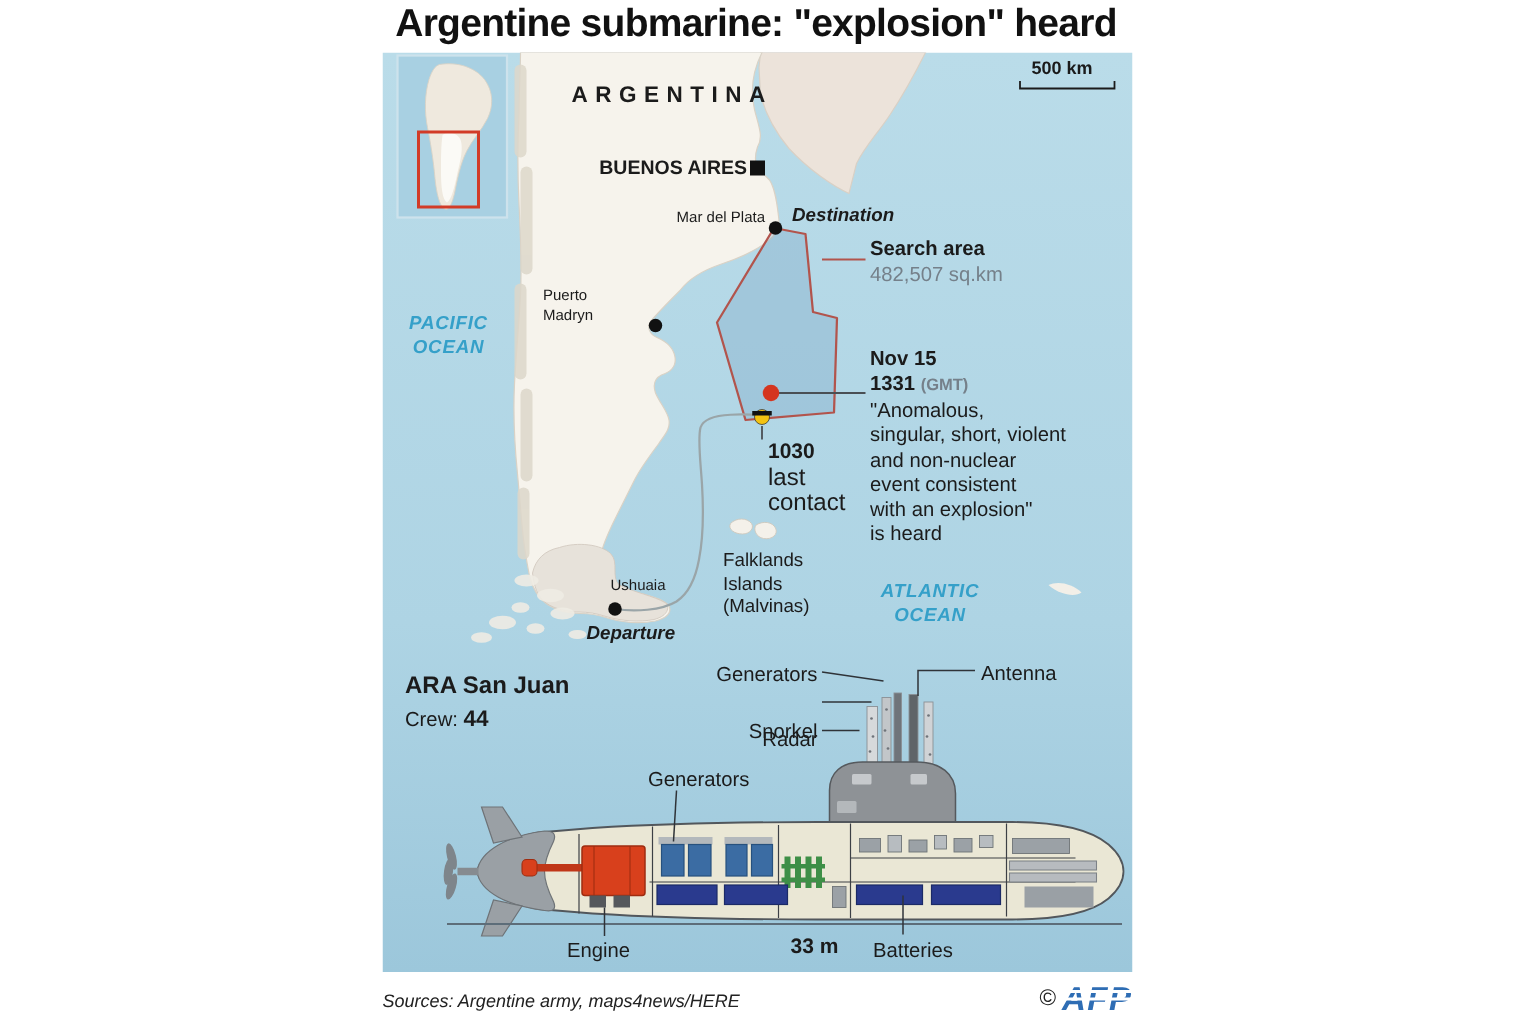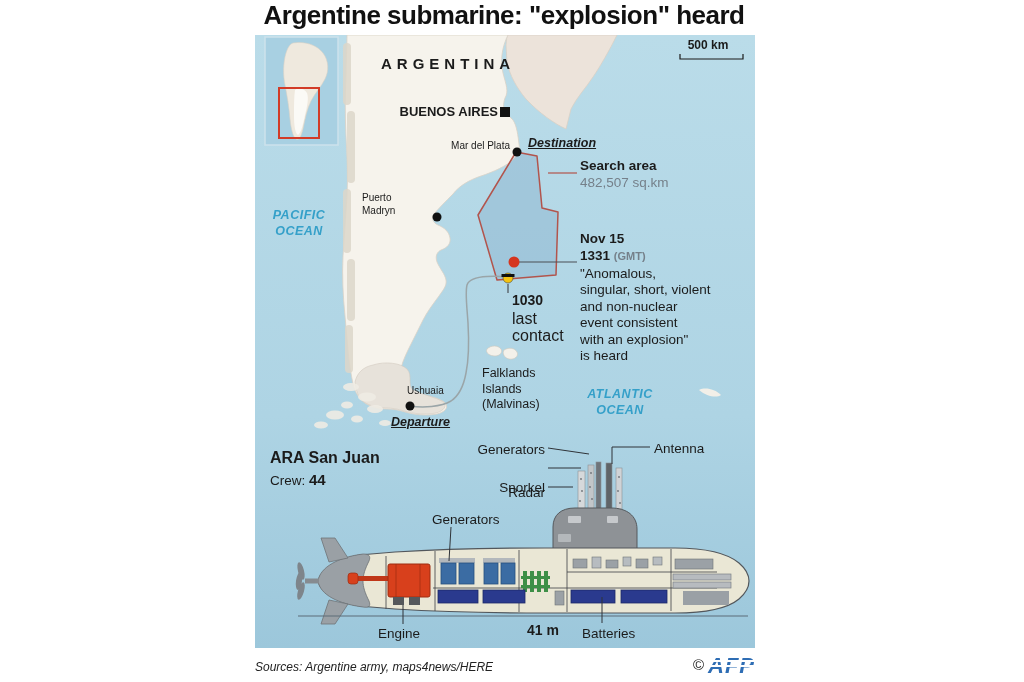--- a/index.html
+++ b/index.html
@@ -8,21 +8,21 @@
   .abs{position:absolute;}
   .ml{white-space:pre-line;}
   .title{left:253px;top:0px;width:502px;text-align:center;font-size:26px;font-weight:800;
          letter-spacing:-0.5px;color:#111;}
   .graphic{left:255px;top:35px;width:500px;height:663px;}
   .graphic svg{position:absolute;left:0;top:0;}
   .lbl{position:absolute;line-height:1.15;}
   .country{font-size:15px;font-weight:bold;letter-spacing:5px;}
   .capital{font-size:13px;font-weight:bold;}
   .city{font-size:10px;}
-  .it{font-style:italic;font-size:12.5px;text-decoration:underline;}
+  .it{font-style:italic;font-size:12.5px;}
   .ocean{font-size:12.5px;font-weight:bold;font-style:italic;color:#35a0c9;text-align:center;line-height:1.25;letter-spacing:0.5px;}
   .b{font-weight:bold;}
   .gray{color:#75808a;}
   .small-gray{font-size:11px;color:#75808a;font-weight:bold;}
   .quote{font-size:13.5px;line-height:16.4px;}
   .scalebar{font-size:12px;font-weight:bold;}
   .part{font-size:13.5px;}
   .subname{font-size:16px;font-weight:bold;}
   .crew{font-size:13.5px;}
   .crew .num{font-weight:bold;font-size:15px;}
@@ -268,21 +268,21 @@
       <span>Crew:</span>
       <span class="num">44</span>
     </div>
 
     <div class="lbl part" style="left:190px;top:407px;width:100px;text-align:right;">Generators</div>
     <div class="lbl part" style="left:190px;top:426px;width:100px;text-align:right;margin-top:24px;">Radar</div>
     <div class="lbl part" style="left:190px;top:445px;width:100px;text-align:right;">Snorkel</div>
     <div class="lbl part" style="left:399px;top:406px;">Antenna</div>
     <div class="lbl part" style="left:177px;top:477px;">Generators</div>
     <div class="lbl part" style="left:123px;top:591px;">Engine</div>
-    <div class="lbl b" style="left:258px;top:587px;width:60px;text-align:center;font-size:14px;">41 m</div>
+    <div class="lbl b" style="left:258px;top:587px;width:60px;text-align:center;font-size:14px;">33 m</div>
     <div class="lbl part" style="left:327px;top:591px;">Batteries</div>
   </div>
 
   <div class="abs footer-src">Sources: Argentine army, maps4news/HERE</div>
   <div class="abs afp">
     <span class="c">©</span><span class="mark"><span>AFP</span><span class="stripe" style="top:7px;"></span><span class="stripe" style="top:12px;"></span></span>
   </div>
 
 </div>
 

